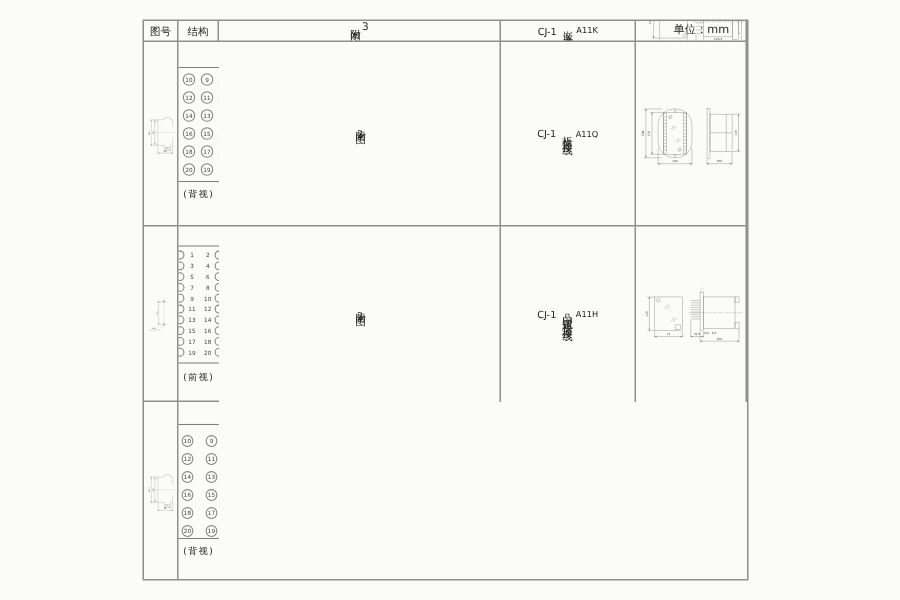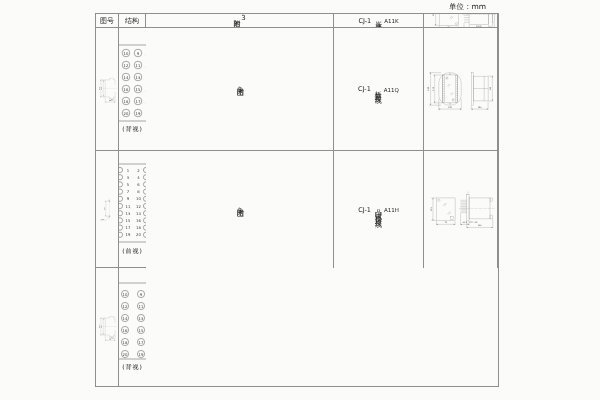--- a/index.html
+++ b/index.html
@@ -1,18 +1,18 @@
 <!DOCTYPE html>
 <html><head>
 <meta charset="utf-8">
 <style>
   html,body{margin:0;padding:0;}
   body{width:600px;height:400px;background:#fbfbfa;position:relative;overflow:hidden;
        font-family:"DejaVu Sans","Liberation Sans",sans-serif;color:#333;}
-  .unit{position:absolute;top:2px;left:449px;font-size:7.5px;color:#222;white-space:nowrap;}
+  .unit{position:absolute;top:15px;left:449px;font-size:7.5px;color:#222;white-space:nowrap;}
   .tbl{position:absolute;left:95px;top:13px;display:grid;
        grid-template-columns:23px 27px 188px 90px 74px;
        grid-template-rows:14px 123px 117px 118px;
        border:1px solid #8f8f8f;background:transparent;}
   .cell{border-right:1px solid #8f8f8f;border-bottom:1px solid #8f8f8f;
         display:flex;align-items:center;justify-content:center;position:relative;overflow:hidden;}
   .lastcol{border-right:none;}
   .lastrow{border-bottom:none;}
   .hd{font-size:7px;white-space:nowrap;color:#222;font-family:Liberation Serif, serif;}
   .vtext{writing-mode:vertical-lr;text-orientation:upright;font-size:7px;letter-spacing:2px;line-height:1;color:#222;}

